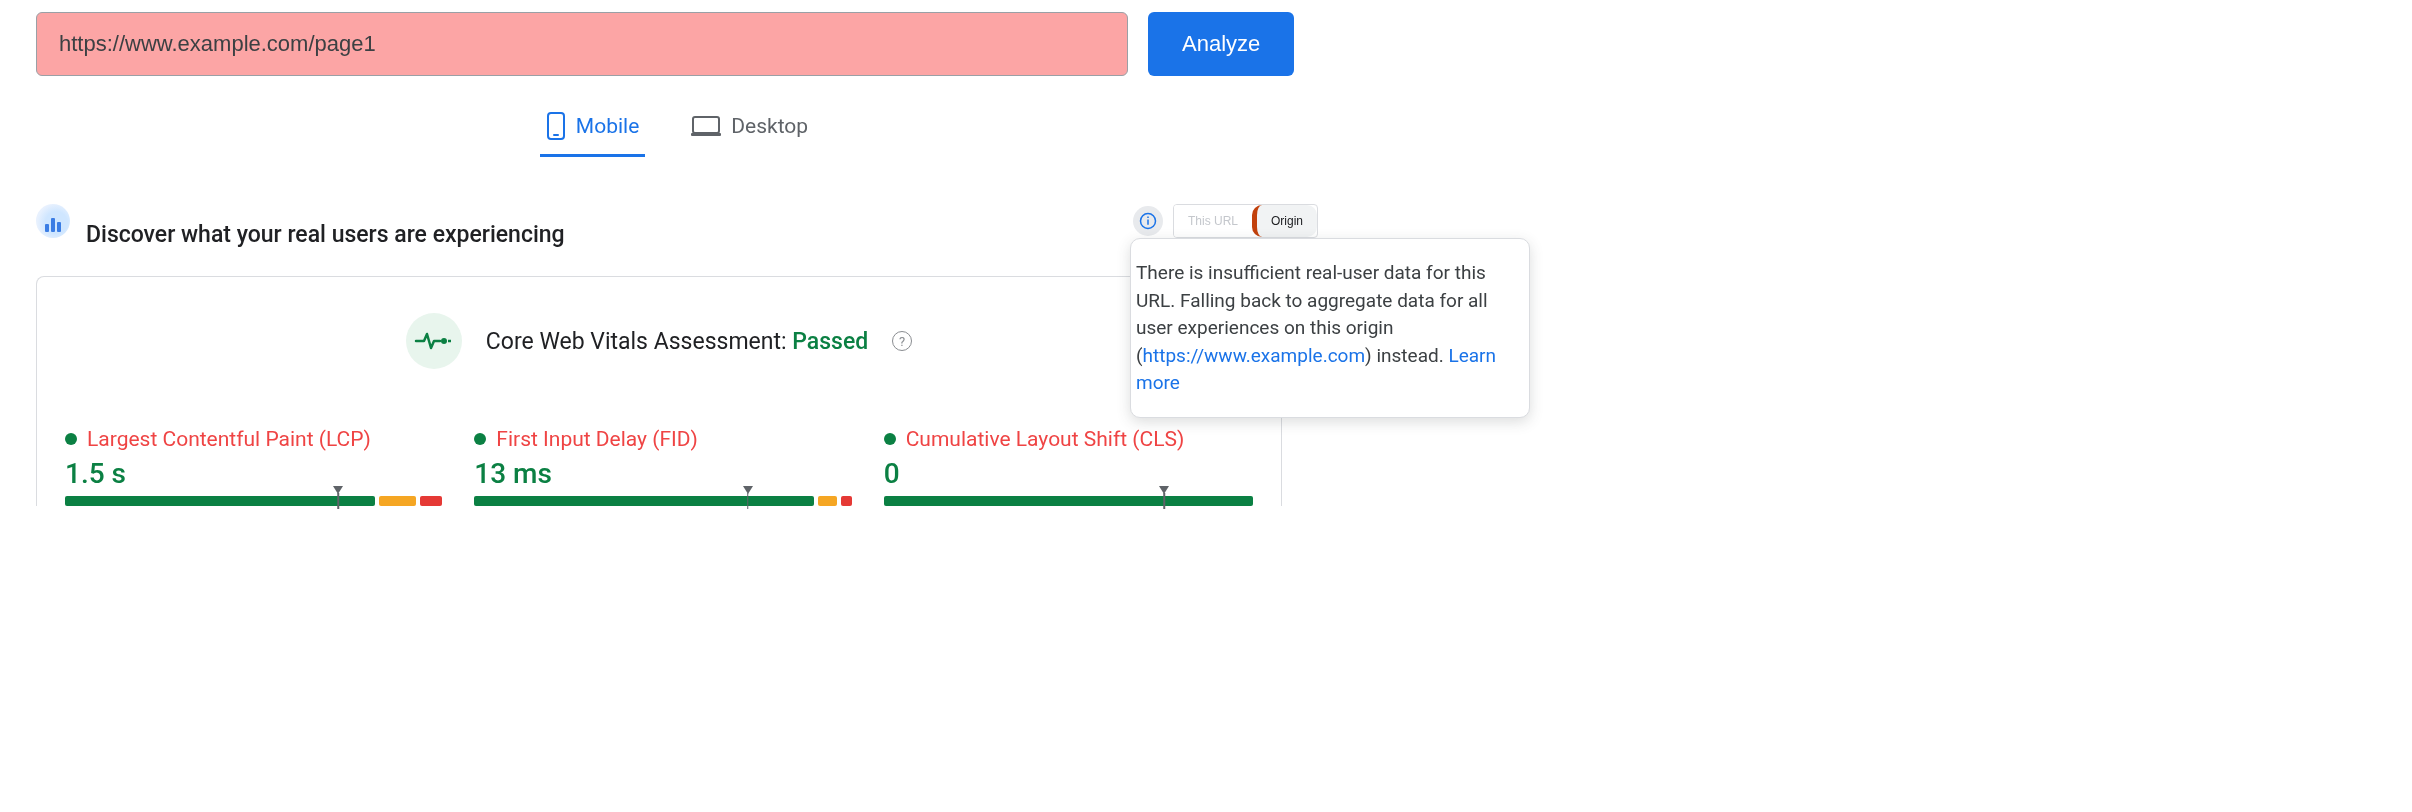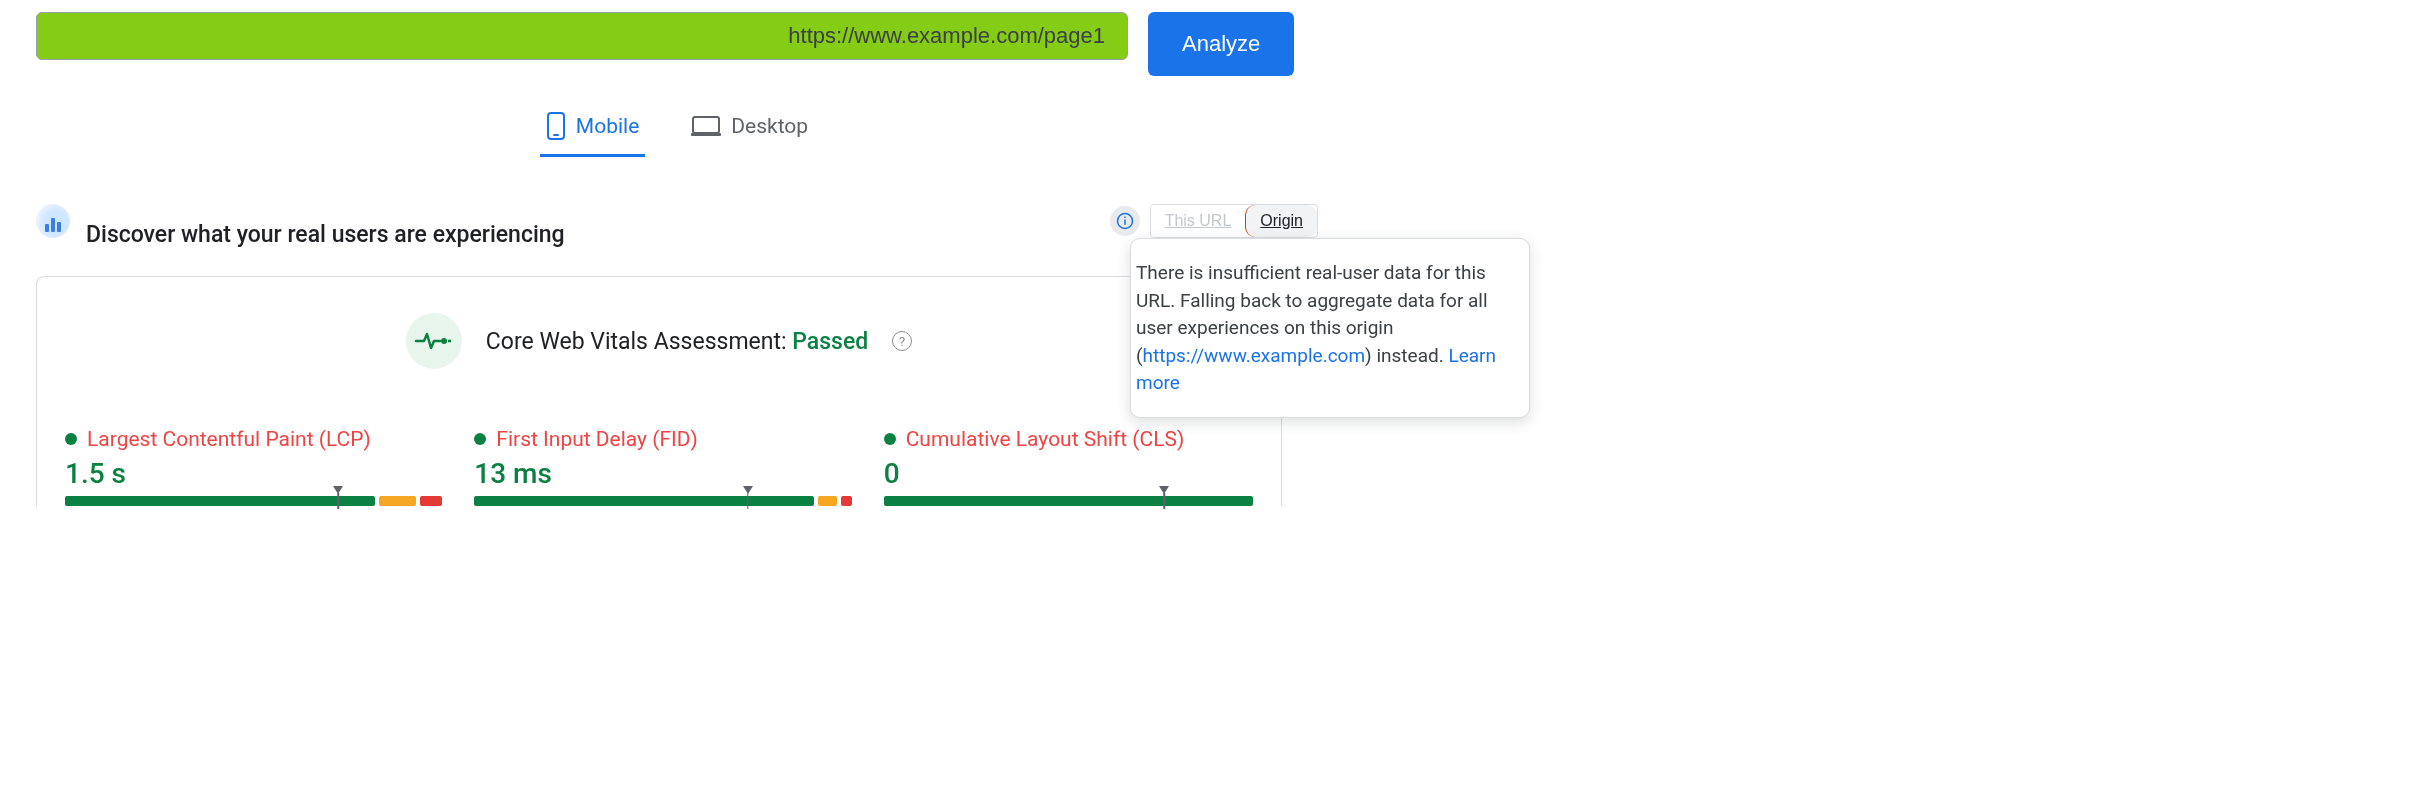--- a/index.html
+++ b/index.html
@@ -8,29 +8,28 @@
     background: #fff;
     color: #202124;
     width: 2412px;
     height: 812px;
     padding: 12px 36px 0 36px;
     position: relative;
   }
   .top-row { display: flex; gap: 20px; align-items: stretch; }
   .url-input {
     flex: 0 0 1092px;
-    height: 48px;
+    height: 64px;
     border: 1px solid #9aa0a6;
     border-radius: 6px;
     padding: 0 22px;
     font-size: 22px;
     color: #3c4043;
     outline: none;
-    background: #84cc16;
-    text-align: right;
+    background: #fca5a5;
   }
   .analyze-btn {
     height: 64px;
     padding: 0 34px;
     background: #1a73e8;
     color: #fff;
     border: none;
     border-radius: 6px;
     font-size: 22px;
     font-weight: 500;
@@ -89,25 +88,25 @@
     width: 30px; height: 30px; border-radius: 50%;
     background: #e8eaed; display: flex; align-items: center; justify-content: center;
     cursor: pointer;
   }
   .info-badge svg { display: block; }
   .seg-control {
     display: flex; border: 1px solid #dadce0; border-radius: 4px; overflow: hidden;
     height: 34px;
   }
   .seg-item {
-    padding: 0 14px; display: flex; align-items: center; font-size: 16px; cursor: pointer;
-    color: #5f6368; background: #fff; border: none; text-decoration: underline;
+    padding: 0 14px; display: flex; align-items: center; font-size: 12px; cursor: pointer;
+    color: #5f6368; background: #fff; border: none;
   }
   .seg-item.disabled { color: #c4c7cc; cursor: default; }
-  .seg-item + .seg-item { border-left: 1px solid #c2410c; border-radius: 10px; }
+  .seg-item + .seg-item { border-left: 5px solid #c2410c; border-radius: 10px; }
   .seg-item.active { background: #f1f3f4; color: #202124; }
 
   .panel {
     margin-top: 28px;
     width: 1246px;
     border: 1px solid #dadce0;
     border-top-left-radius: 8px;
     border-top-right-radius: 8px;
     padding: 36px 28px 0 28px;
     border-bottom: none;

